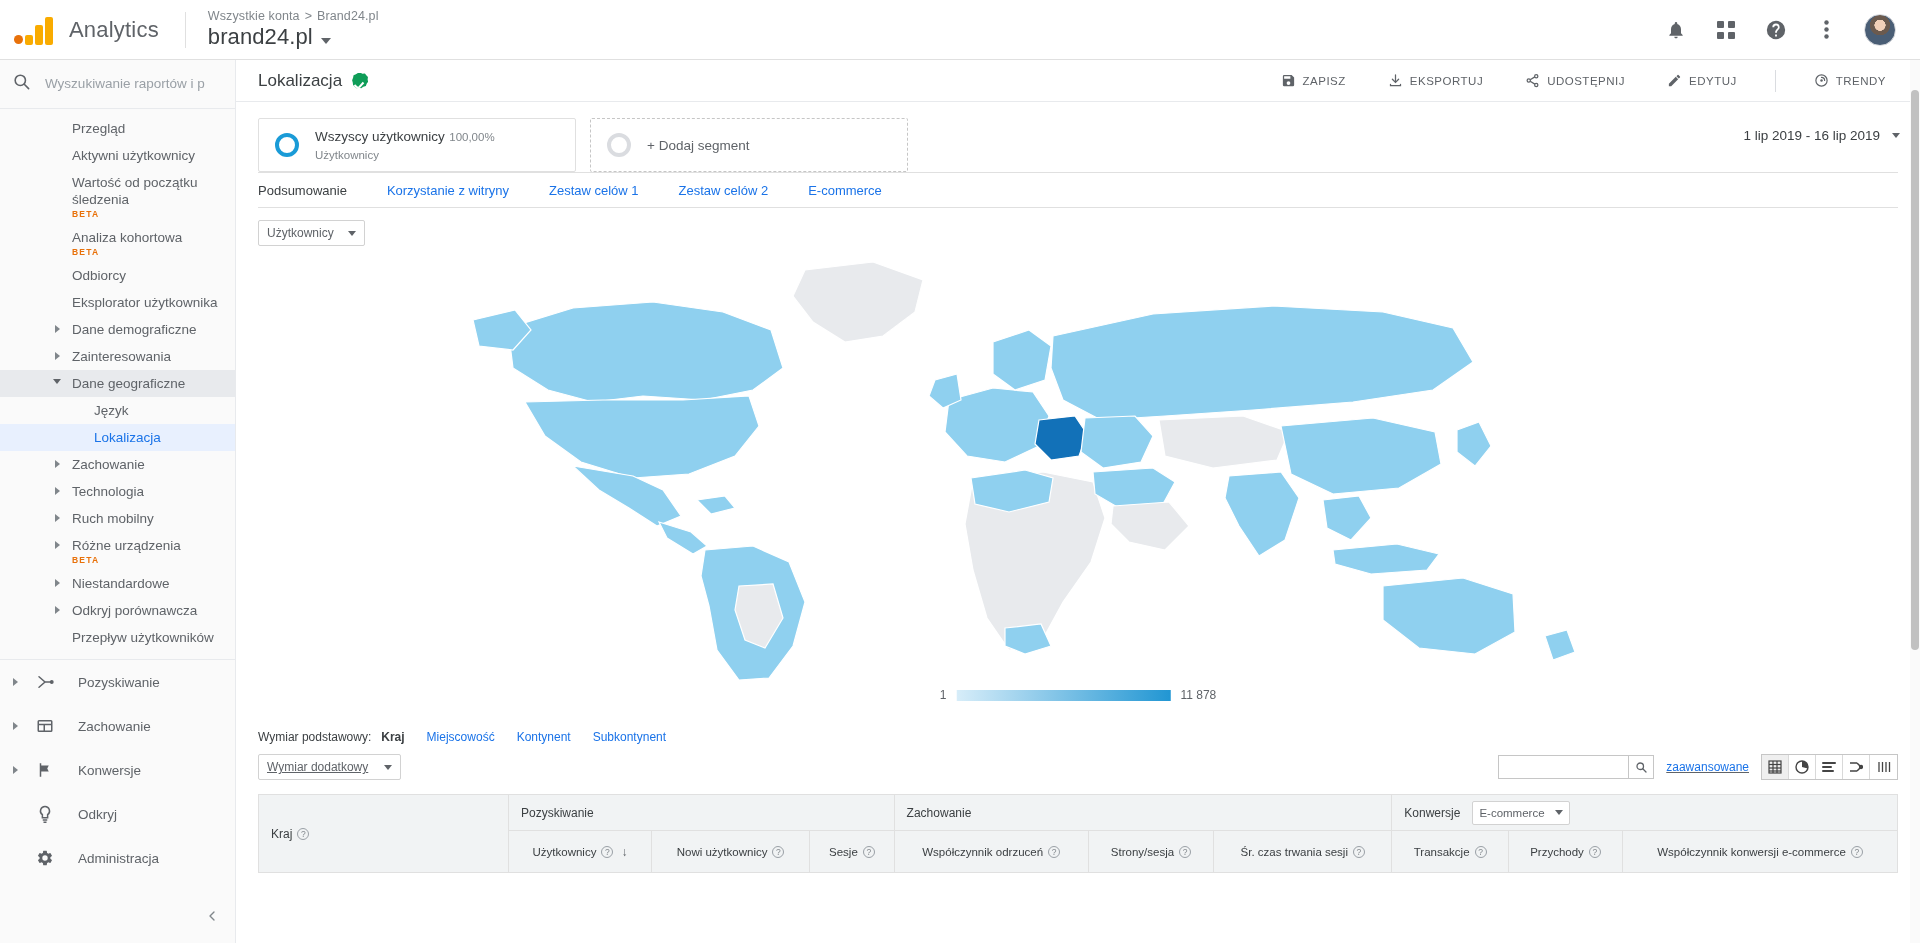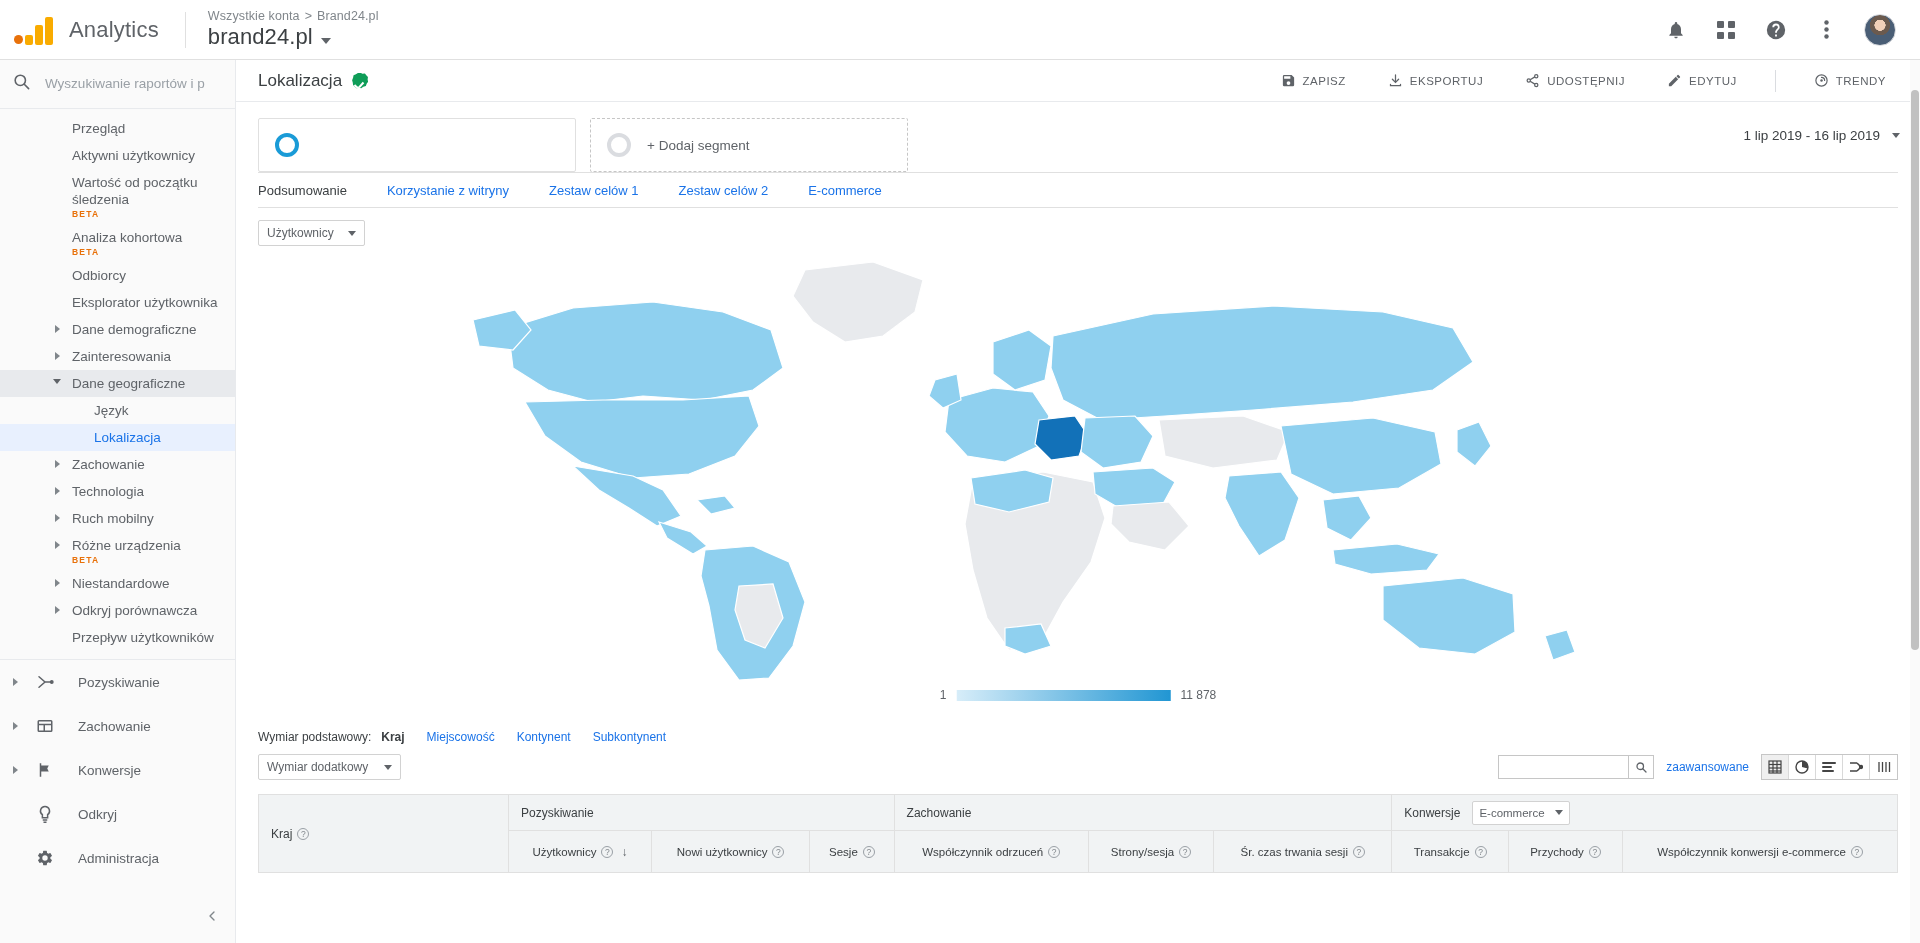--- a/index.html
+++ b/index.html
@@ -164,21 +164,21 @@
   .legend-bar {
     width: 214px; height: 11px;
     background: linear-gradient(to right, #d7edf9, #2196d3);
   }
 
   
   .dim-row { display: flex; align-items: center; padding: 10px 22px 0 22px; font-size: 12px; gap: 0; }
   .dim-label { color: #3c4043; margin-right: 10px; }
   .dim-link { color: #1a73e8; margin-right: 22px; cursor: pointer; }
   .dim-link.active { color: #3c4043; font-weight: bold; cursor: default; }
-  .dim2-row { display: flex; align-items: center; padding: 10px 22px 0 22px; }
+  .dim2-row { display: flex; align-items: center; padding: 10px 22px 0 22px; text-decoration: underline; }
   .dim2-select {
     display: inline-flex; align-items: center; justify-content: space-between;
     min-width: 128px; height: 26px; border: 1px solid #d2d2d2; border-radius: 2px;
     background: #fff; font-size: 12px; color: #5f6368; padding: 0 8px; gap: 16px; cursor: pointer;
   }
   .table-tools { margin-left: auto; display: flex; align-items: center; gap: 12px; }
   .tbl-search { display: flex; align-items: stretch; }
   .tbl-search input {
     width: 130px; height: 24px; border: 1px solid #c6c6c6; border-right: none;
     outline: none; font-size: 12px; padding: 0 6px; font-family: "Liberation Sans", sans-serif;
@@ -500,20 +500,24 @@
             </svg>
           </span>
           <span>TRENDY</span>
         </div>
       </div>
   </div>
 
   <div class="segment-area">
     <div class="segment-box">
       <span class="seg-ring"></span>
+      <span class="seg-text">
+        <span class="seg-name">Wszyscy użytkownicy</span>
+        <span class="seg-sub">100,00% Użytkownicy</span>
+      </span>
     </div>
     <div class="segment-box add">
       <span class="seg-ring empty"></span>
       <span class="seg-add-label">+ Dodaj segment</span>
     </div>
     <div class="date-range">
       <span>1 lip 2019 - 16 lip 2019</span>
       <span class="caret-small"></span>
     </div>
   </div>

